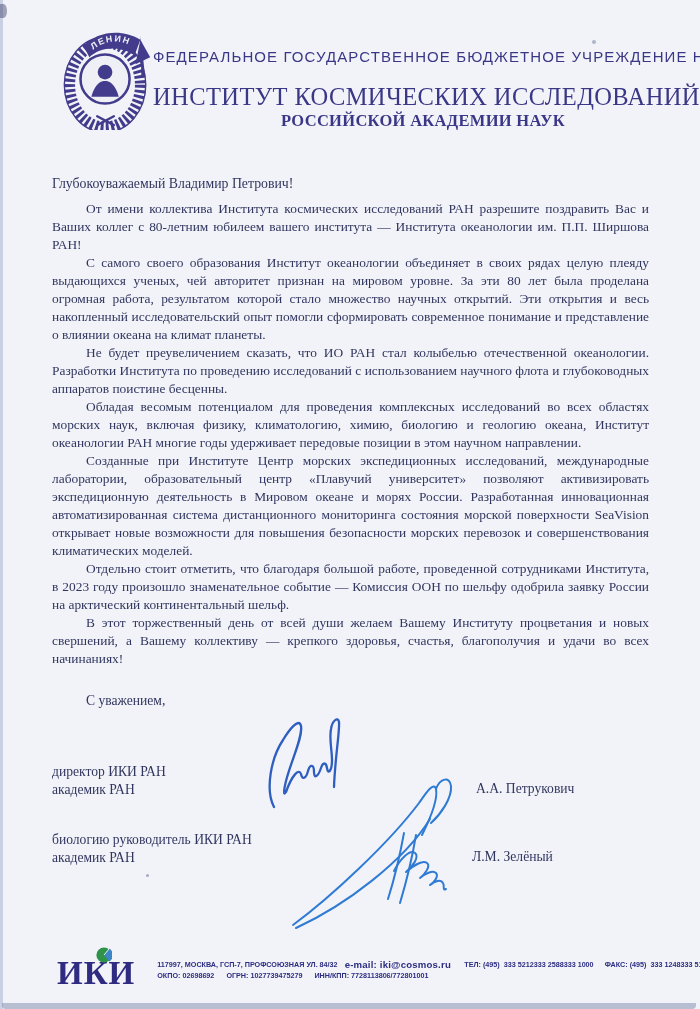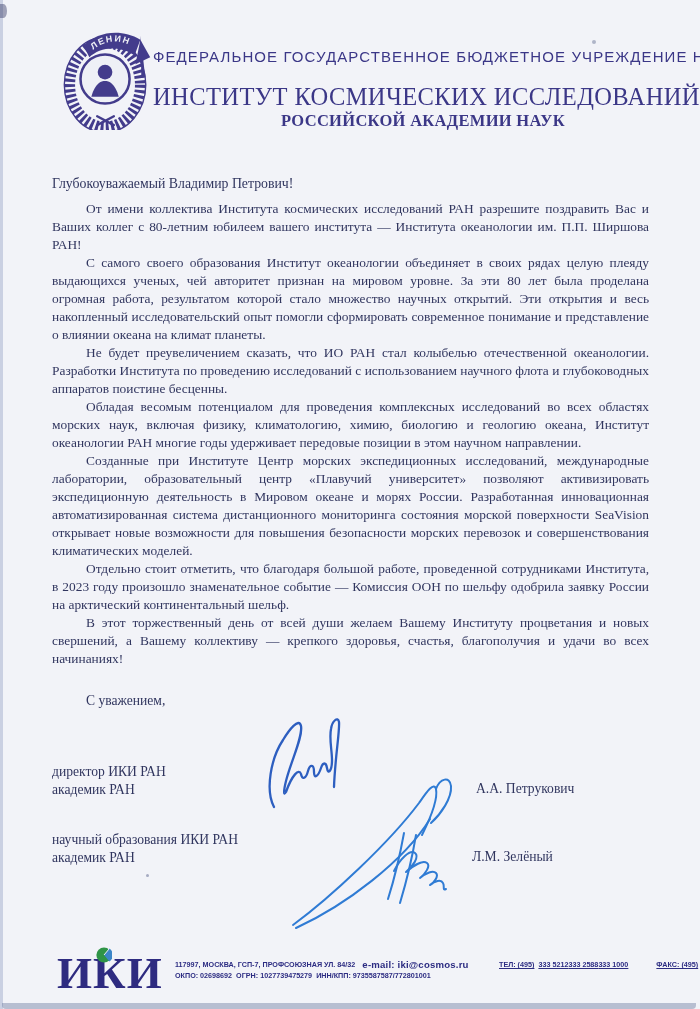--- a/index.html
+++ b/index.html
@@ -36,28 +36,28 @@
   .sig-labels.two{top:138px;}
   .sig-name{position:absolute;white-space:nowrap;}
   .sig-name.one{left:424px;top:88px;}
   .sig-name.two{left:420px;top:156px;}
   .scribble{position:absolute;pointer-events:none;}
   .scribble.one{left:208px;top:20px;width:84px;height:106px;}
   .scribble.two{left:234px;top:82px;width:172px;height:156px;}
 
   
   .footer{position:absolute;left:0;top:948px;right:0;display:flex;padding-left:57px;}
-  .f-logo{position:relative;width:96px;height:52px;font-weight:bold;font-size:45px;line-height:50px;letter-spacing:1px;color:#2e2b80;}
+  .f-logo{position:relative;width:96px;height:52px;font-weight:bold;font-size:33px;line-height:50px;letter-spacing:1px;color:#2e2b80;}
   .f-globe{position:absolute;left:39px;top:-1px;width:16px;height:16px;}
   .f-text{display:flex;margin-left:22px;padding-top:12px;font-family:"Liberation Sans",sans-serif;font-size:7.2px;font-weight:bold;color:#2c2c82;line-height:9px;}
   .f-col-main{width:296px;}
   .f-line1{display:flex;align-items:center;white-space:nowrap;}
   .f-email{font-size:9.6px;margin-left:7px;letter-spacing:.2px;}
-  .f-line2{display:flex;gap:4px;margin-top:2px;white-space:nowrap;}
-  .f-tel,.f-fax{display:flex;margin-left:28px;white-space:nowrap;text-decoration:underline;}
+  .f-line2{display:flex;gap:12px;margin-top:2px;white-space:nowrap;}
+  .f-tel,.f-fax{display:flex;margin-left:11px;white-space:nowrap;}
   .f-nums{display:flex;flex-direction:row;margin-left:4px;}
 </style>
 </head>
 <body>
 
 <div class="page">
 
   <div class="edge-left"></div>
   <div class="edge-bottom"></div>
   <div class="speck-tl"></div>
@@ -106,21 +106,21 @@
       <div>директор ИКИ РАН</div>
       <div>академик РАН</div>
     </div>
     <div class="sig-name one">А.А. Петрукович</div>
 
     <svg class="scribble one" viewBox="0 0 84 106">
       <path d="M14,94 C5,77 11,45 23,27 C29,17 39,4 41,13 C43,24 31,48 26,68 C24,76 23,84 26,79 C32,62 39,55 41,61 C42,67 46,66 48,58 C50,51 54,51 54,59 C54,66 58,64 61,55 C63,49 66,49 67,55 C68,62 72,58 72,47 C72,37 69,26 71,16 C72,8 78,3 79,9 C80,17 75,45 74,74" fill="none" stroke="#2d5ec0" stroke-width="2.3" stroke-linecap="round" stroke-linejoin="round"></path>
     </svg>
 
     <div class="sig-labels two">
-      <div>научный образования ИКИ РАН</div>
+      <div>биологию руководитель ИКИ РАН</div>
       <div>академик РАН</div>
     </div>
     <div class="sig-name two">Л.М. Зелёный</div>
 
     <svg class="scribble two" viewBox="0 0 172 156">
       <g fill="none" stroke="#2f7bd4" stroke-width="2" stroke-linecap="round" stroke-linejoin="round">
         <path d="M7,150 C45,122 103,68 133,28 C140,18 148,6 150,14 C152,24 144,44 136,60"></path>
         <path d="M10,153 C60,130 118,86 144,44"></path>
         <path d="M150,14 C154,3 164,1 165,11 C166,23 155,39 145,48"></path>
         <path d="M118,58 C114,80 108,105 102,124"></path>
@@ -141,21 +141,21 @@
     </div>
     <div class="f-text">
       <div class="f-col-main">
         <div class="f-line1">
           <span>117997, МОСКВА, ГСП-7, ПРОФСОЮЗНАЯ УЛ. 84/32</span>
           <span class="f-email">e-mail: iki@cosmos.ru</span>
         </div>
         <div class="f-line2">
           <span>ОКПО: 02698692</span>
           <span>ОГРН: 1027739475279</span>
-          <span>ИНН/КПП: 9735587587/772801001</span>
+          <span>ИНН/КПП: 7728113806/772801001</span>
         </div>
       </div>
       <div class="f-tel">
         <span>ТЕЛ: (495)</span>
         <span class="f-nums">
           <span>333 5212</span>
           <span>333 2588</span>
           <span>333 1000</span>
         </span>
       </div>

